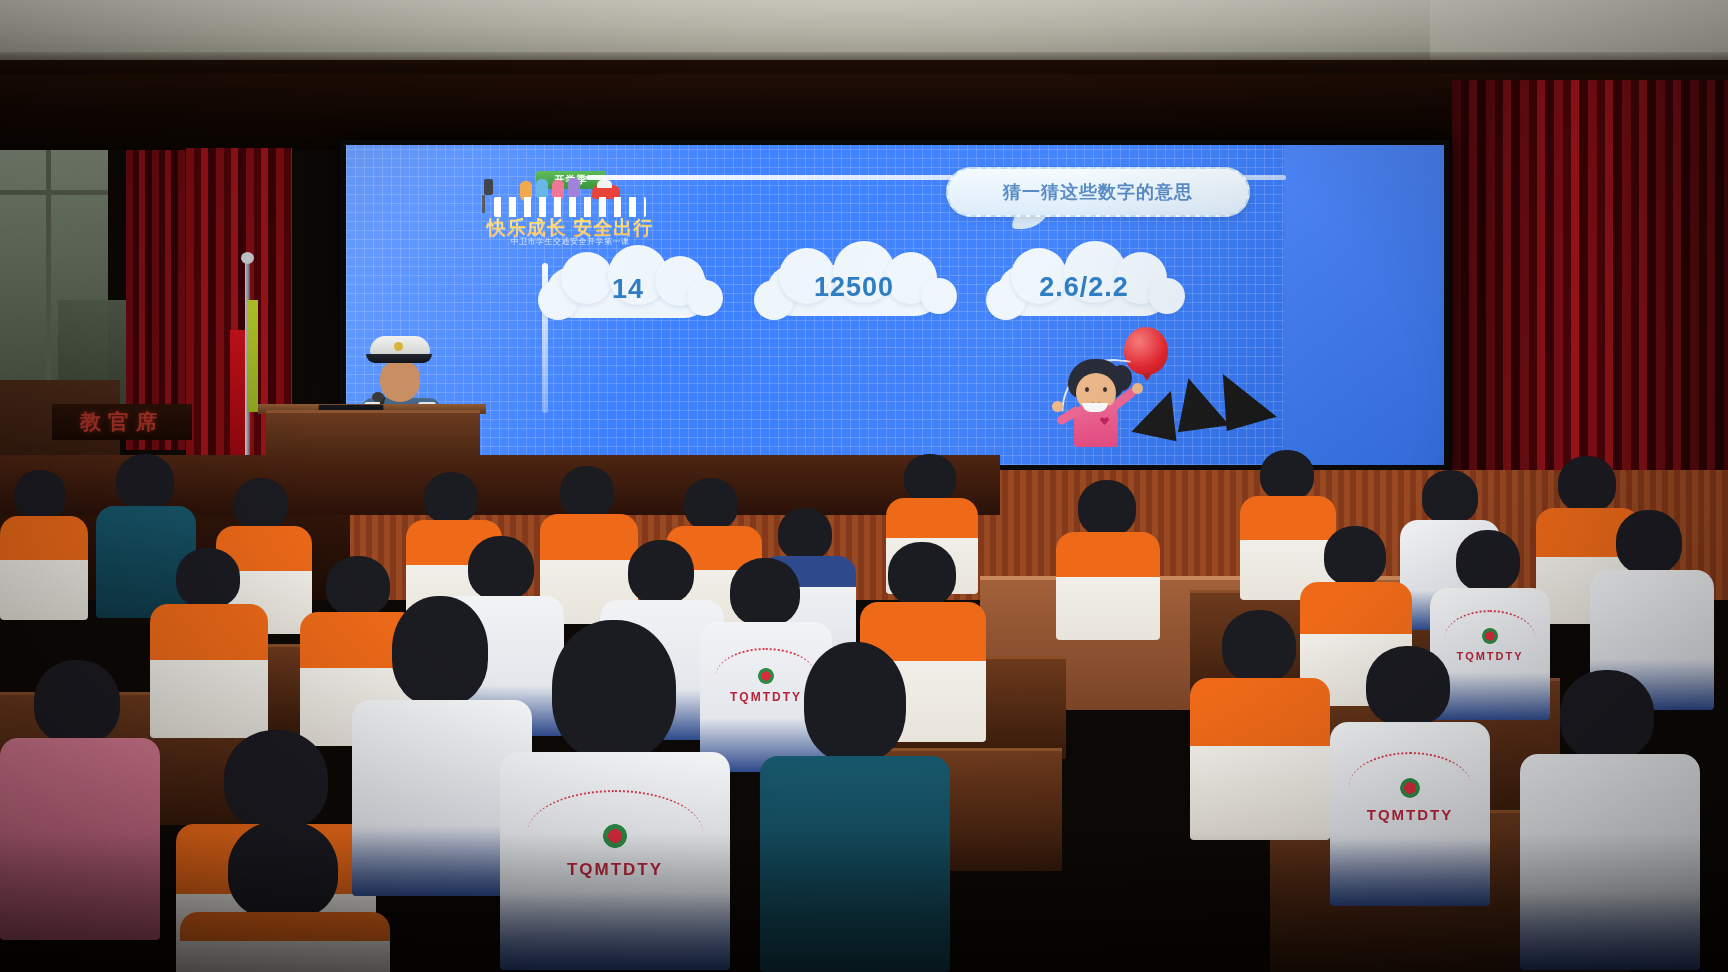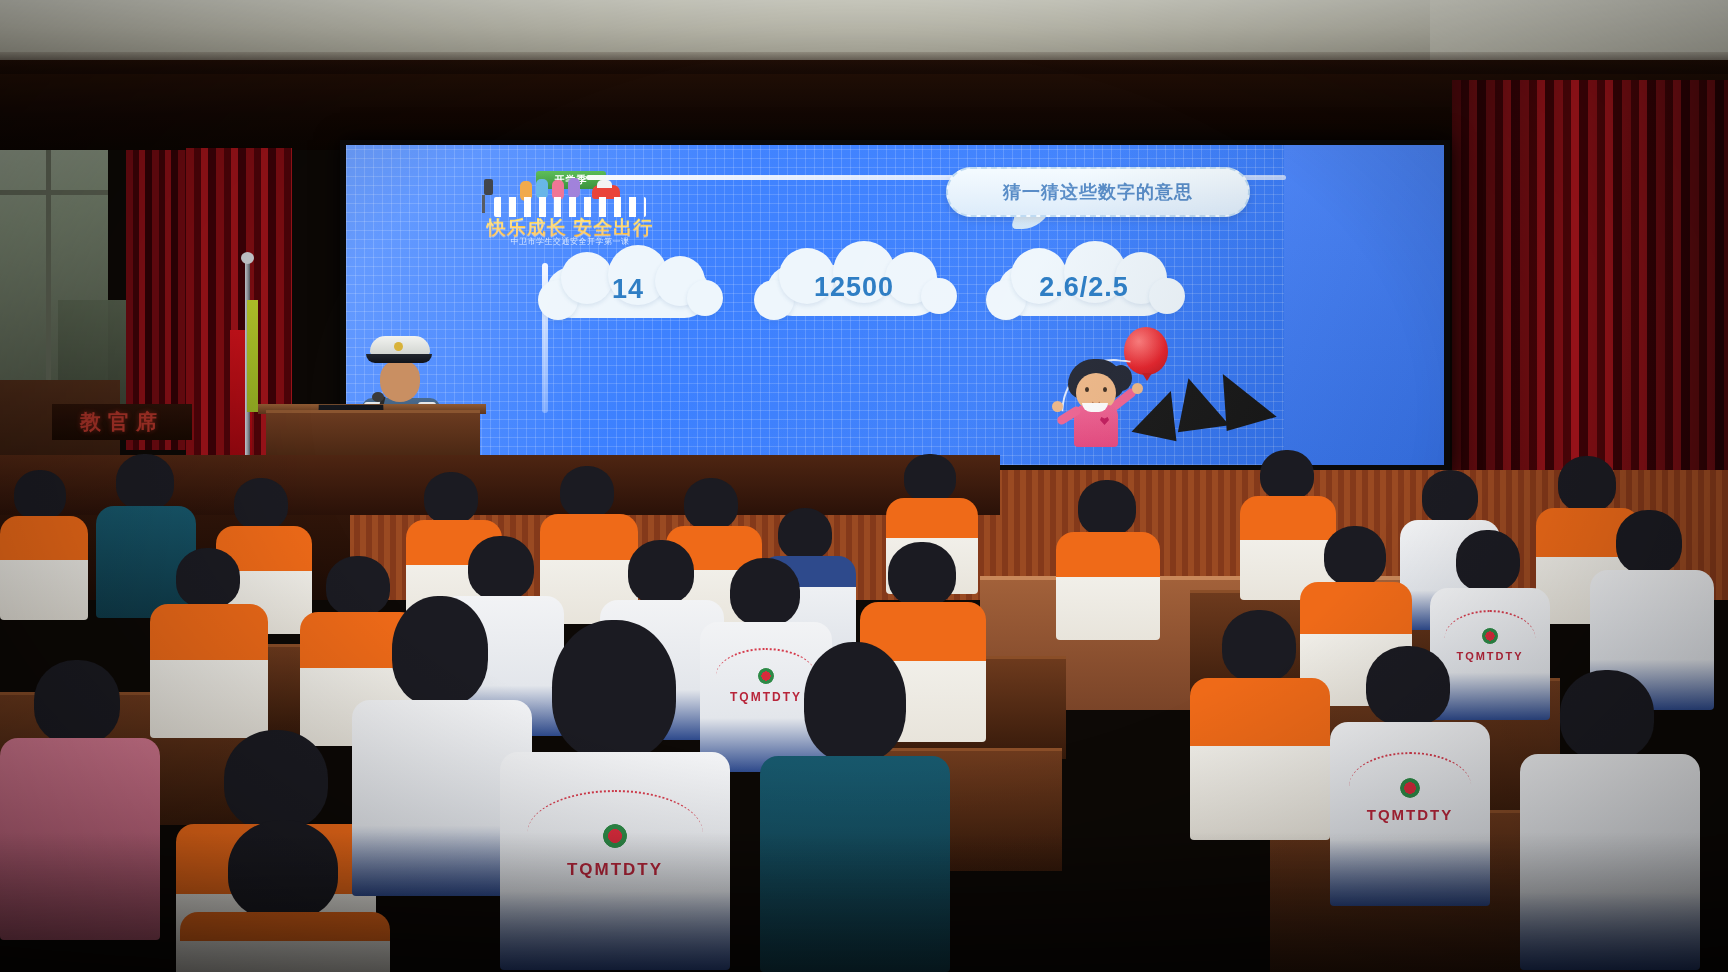--- a/index.html
+++ b/index.html
@@ -344,21 +344,21 @@
       <div class="num">12500</div>
     </div>
 
     <div class="cloud c3">
       <div class="body"></div>
       <div class="puff" style="left:2%;top:42%;width:40px;height:40px;"></div>
       <div class="puff" style="left:14%;top:8%;width:56px;height:56px;"></div>
       <div class="puff" style="left:40%;top:0%;width:62px;height:62px;"></div>
       <div class="puff" style="left:65%;top:12%;width:52px;height:52px;"></div>
       <div class="puff" style="left:82%;top:40%;width:36px;height:36px;"></div>
-      <div class="num">2.6/2.5</div>
+      <div class="num">2.6/2.2</div>
     </div>
 
     <div class="girl">
       <div class="balloon"></div>
       <div class="balloon-string"></div>
       <div class="g-arm-r"></div>
       <div class="g-hand-r"></div>
       <div class="g-hair"></div>
       <div class="g-bun"></div>
       <div class="g-face">

